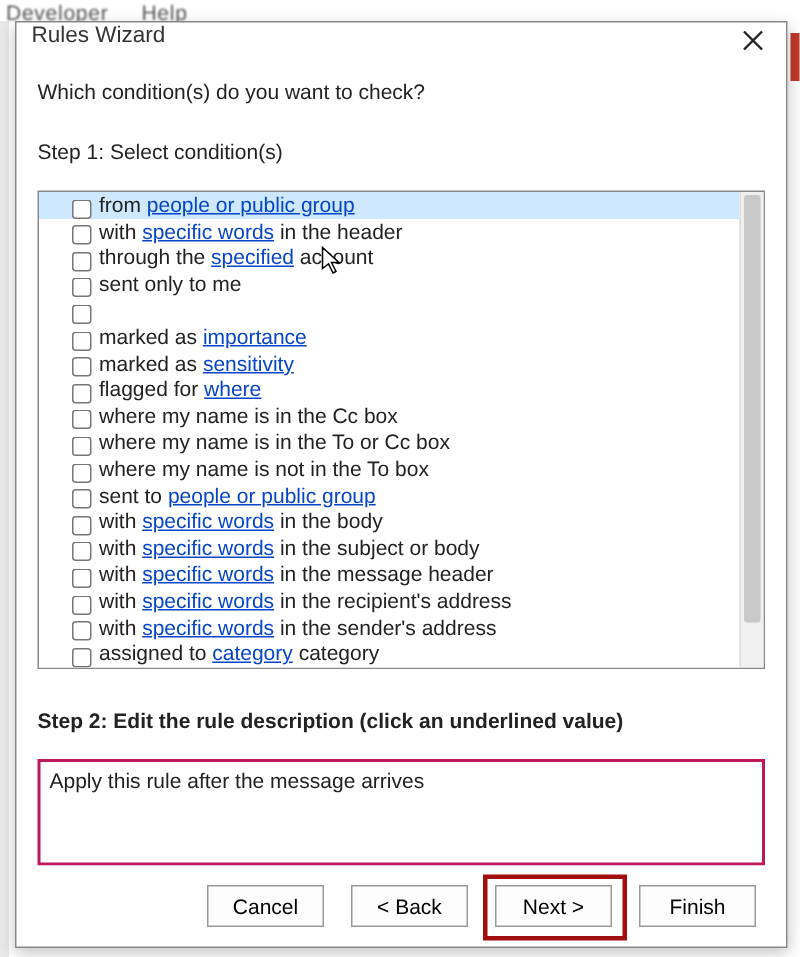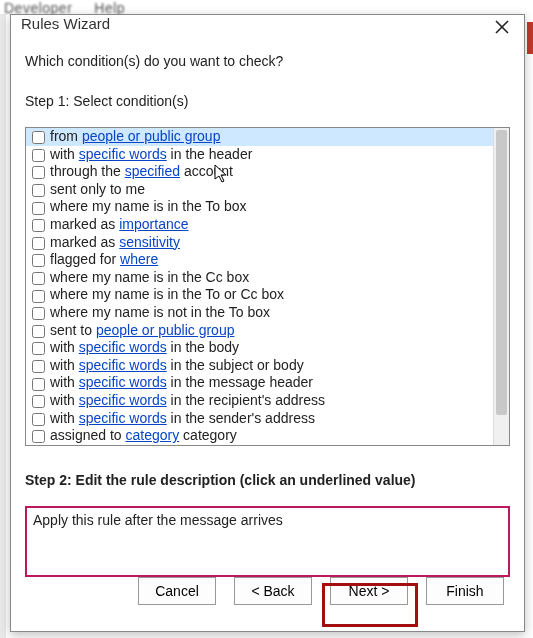--- a/index.html
+++ b/index.html
@@ -98,22 +98,22 @@
   .list {
     flex: 1;
     overflow: hidden;
     background: #fff;
   }
   .list-inner {
     padding: 0;
   }
   .row {
     display: flex;
-    align-items: center;
-    padding: 0 4px;
+    align-items: flex-end;
+    padding: 0 20px;
     height: 17.6px;
     line-height: 17.6px;
     font-size: 14px;
     white-space: nowrap;
   }
   .row input[type=checkbox] {
     margin: 2px 5px 0 2px;
     width: 13px;
     height: 13px;
     flex: none;
@@ -157,21 +157,21 @@
     height: 110px;
     margin-top: 2px;
     padding: 4px 6px;
     font-size: 14px;
     background: #fff;
   }
 
   .button-row {
     height: 54px;
     display: flex;
-    align-items: flex-start;
+    align-items: center;
     justify-content: flex-end;
     gap: 18px;
     padding: 0 20px 0 0;
   }
   .btn {
     min-width: 78px;
     height: 28px;
     background: #fdfdfd;
     border: 1px solid #999;
     font-size: 14px;
@@ -229,21 +229,20 @@
             <div class="row">
               <input type="checkbox" style="">
               <span class="txt"><span>through the </span><span class="lk">specified</span><span> account</span></span>
             </div>
             <div class="row">
               <input type="checkbox" style="">
               <span class="txt"><span>sent only to me</span></span>
             </div>
             <div class="row">
               <input type="checkbox" style="">
-              <span class="txt"><span>where my name is in the To box</span></span>
             </div>
             <div class="row">
               <input type="checkbox" style="">
               <span class="txt"><span>marked as </span><span class="lk">importance</span></span>
             </div>
             <div class="row">
               <input type="checkbox" style="">
               <span class="txt"><span>marked as </span><span class="lk">sensitivity</span></span>
             </div>
             <div class="row">

